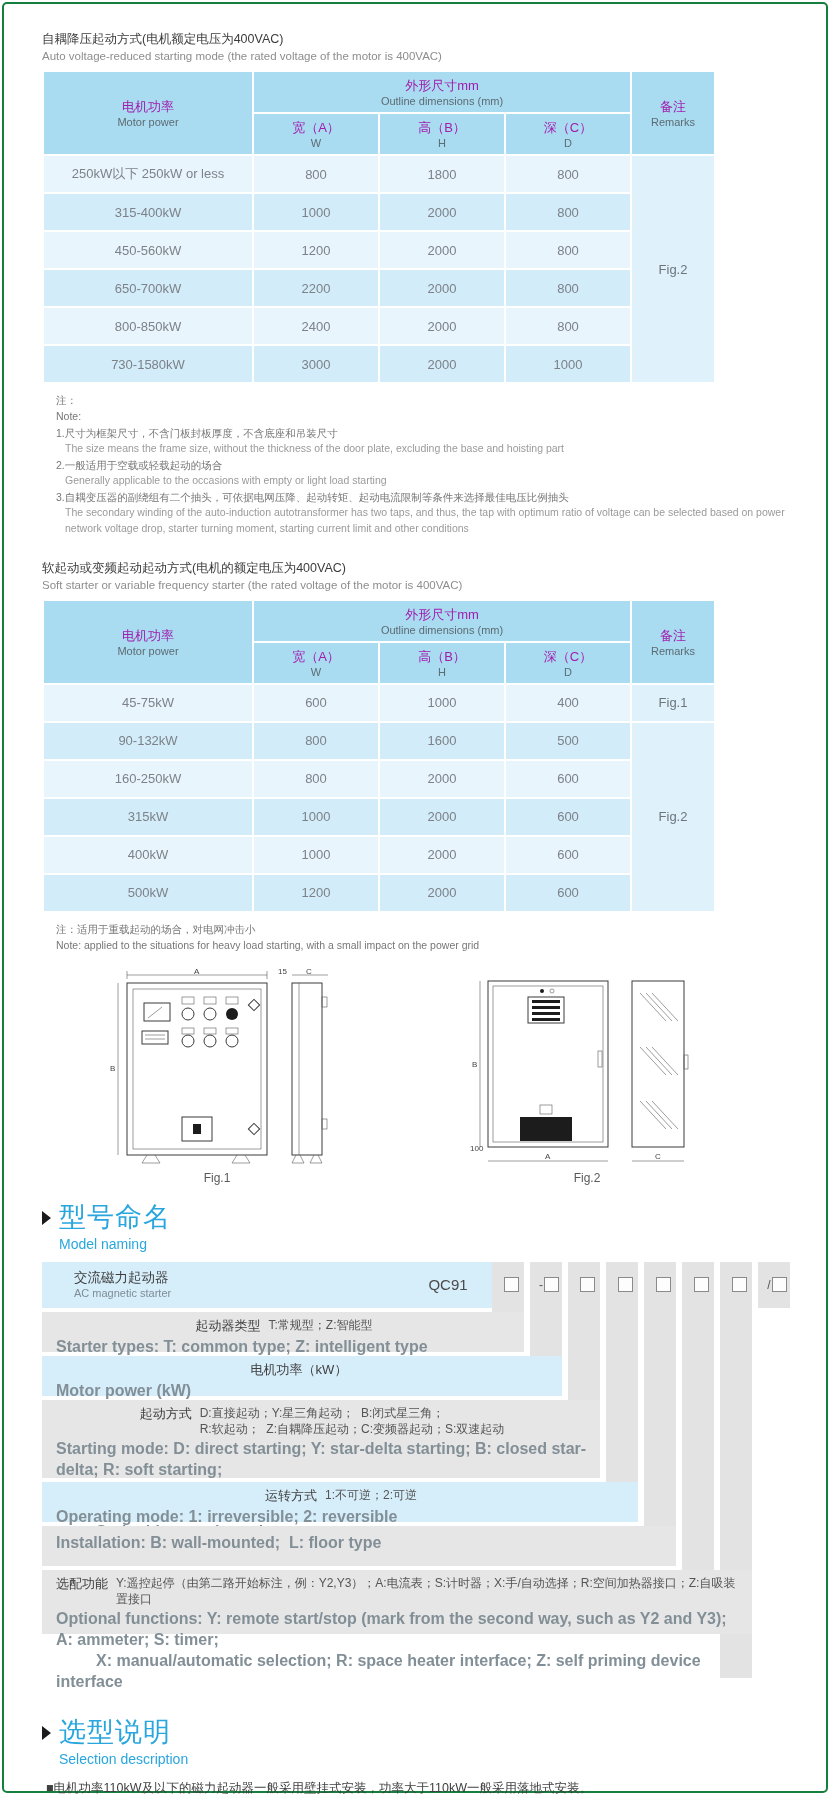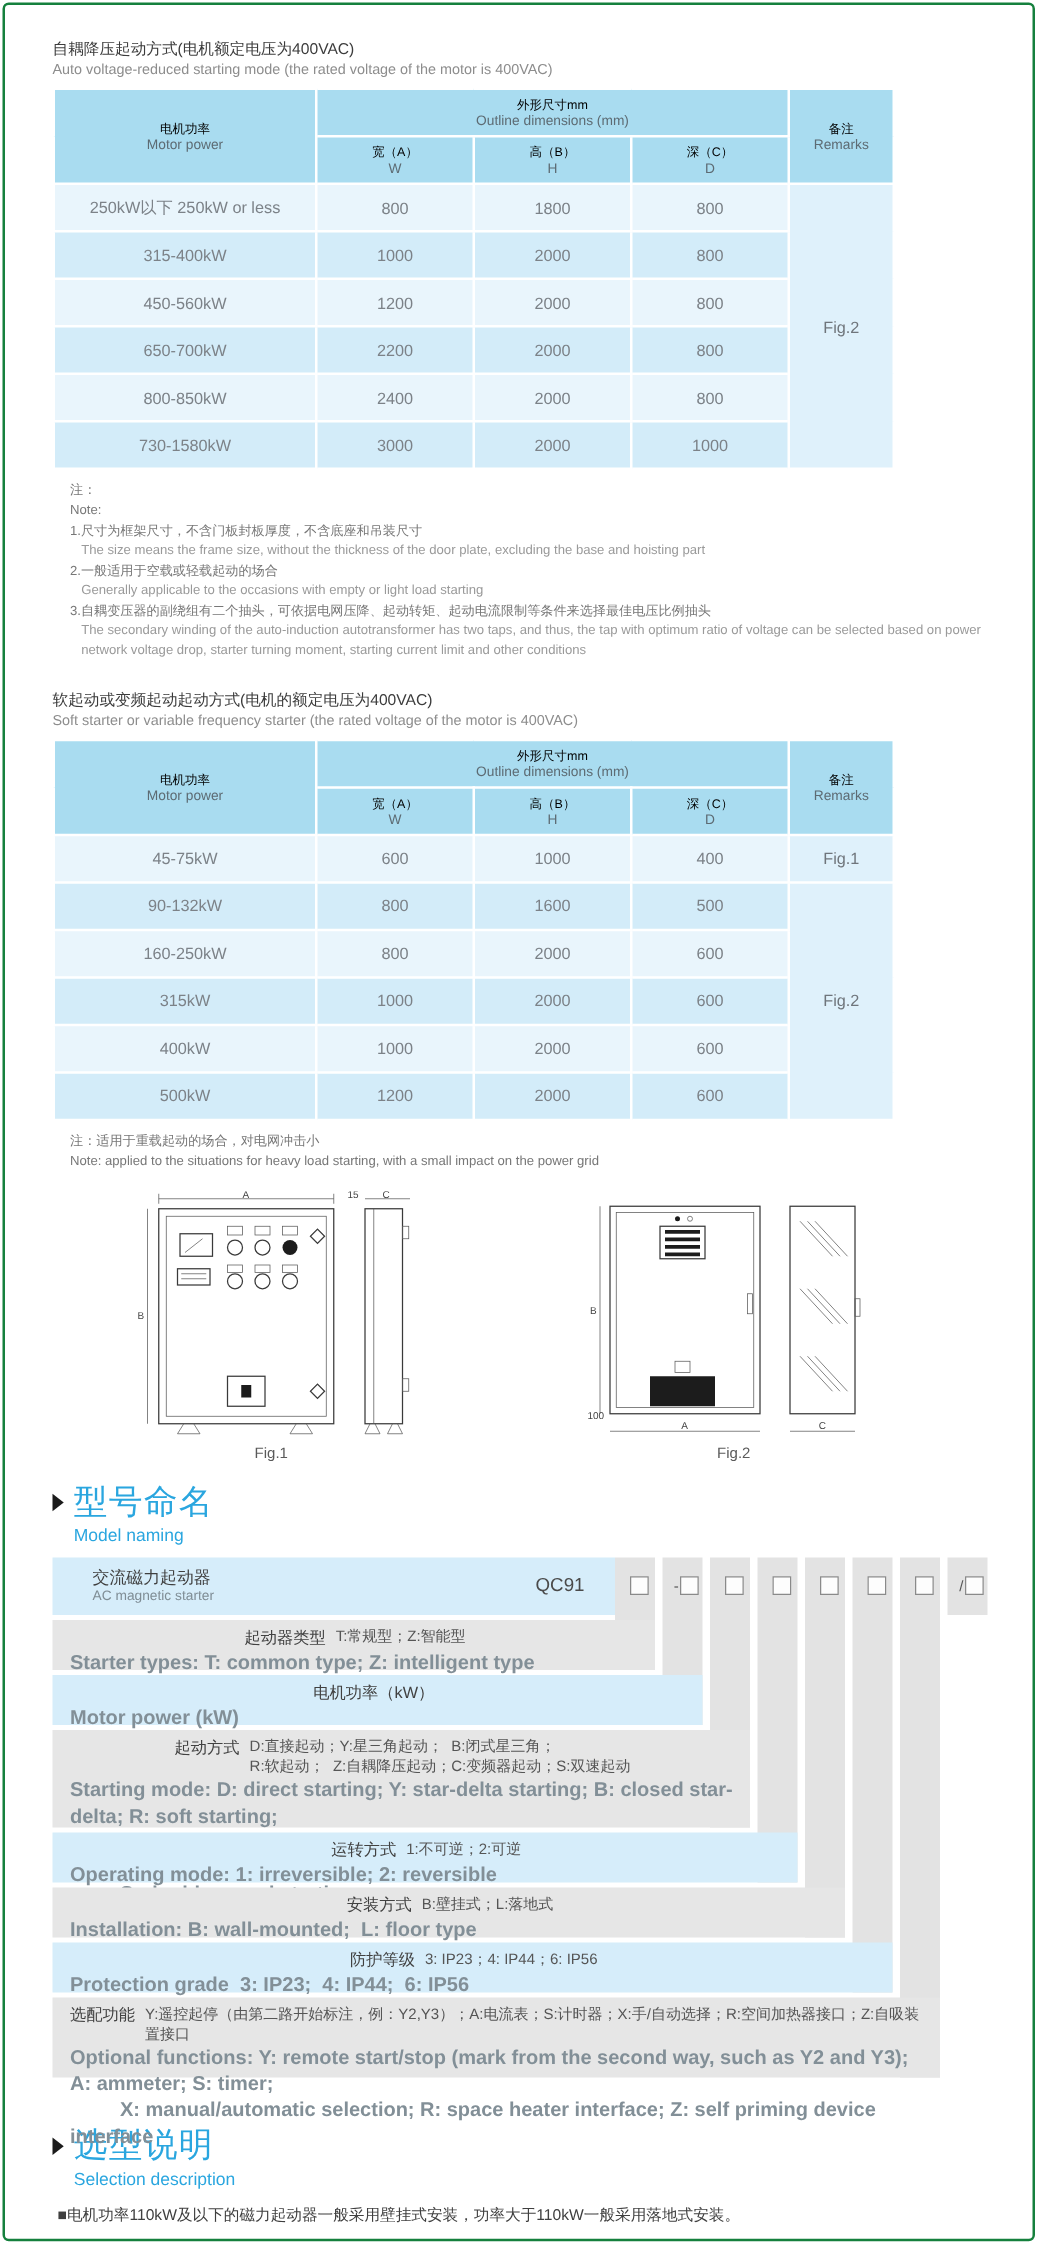--- a/index.html
+++ b/index.html
@@ -14,21 +14,21 @@
   .sec-head .zh { font-size:12.5px; color:#3c3c3c; line-height:1.45; }
   .sec-head .en { font-size:11.5px; color:#8d8d8d; line-height:1.4; }
 
   
   table.dims { border-collapse:collapse; width:672px; table-layout:fixed; }
   table.dims col.c0 { width:210px; }
   table.dims col.c1, table.dims col.c2, table.dims col.c3 { width:126px; }
   table.dims col.c4 { width:84px; }
   table.dims th, table.dims td { border:2px solid #fff; text-align:center; }
   table.dims th { background:#a9dcf0; color:#4e5c64; font-weight:normal; padding:5px 2px; }
-  table.dims th .zh { font-size:10px; color:#000000; }
+  table.dims th .zh { font-size:13px; color:#a21caf; }
   table.dims th .en { font-size:11px; color:#5d6b73; }
   table.dims td { font-size:13px; color:#7c8288; height:30px; padding:3px 2px; }
   table.dims tbody tr:nth-child(odd) td { background:#e9f5fc; }
   table.dims tbody tr:nth-child(even) td { background:#d3ecf9; }
   table.dims td.rem { background:#dff1fb !important; color:#6f757b; }
 
   
   .notes { margin:8px 0 0 14px; }
   .notes .n-zh { font-size:10.5px; color:#777; line-height:1.55; }
   .notes .n-en { font-size:10.5px; color:#9a9a9a; line-height:1.5; padding-left:9px; } .gap22 { height:22px; }
@@ -454,32 +454,21 @@
          S: double speed starting</div>
     </div>
     <div class="nrow blue r4">
       <div class="zh">
           <span class="lbl">运转方式</span>
           <span class="det">1:不可逆；2:可逆</span>
         </div>
       <div class="en">Operating mode: 1: irreversible; 2: reversible</div>
     </div>
     <div class="nrow gray r5">
-      <div class="zh">
-          <span class="lbl">安装方式</span>
-          <span class="det">B:壁挂式；L:落地式</span>
-        </div>
       <div class="en">Installation: B: wall-mounted;  L: floor type</div>
-    </div>
-    <div class="nrow blue r6">
-      <div class="zh">
-          <span class="lbl">防护等级</span>
-          <span class="det">3: IP23；4: IP44；6: IP56</span>
-        </div>
-      <div class="en">Protection grade  3: IP23;  4: IP44;  6: IP56</div>
     </div>
     <div class="nrow gray r7">
       <div class="zh">
           <span class="lbl">选配功能</span>
           <span class="det">Y:遥控起停（由第二路开始标注，例：Y2,Y3）；A:电流表；S:计时器；X:手/自动选择；R:空间加热器接口；Z:自吸装置接口</span>
         </div>
       <div class="en">Optional functions: Y: remote start/stop (mark from the second way, such as Y2 and Y3); A: ammeter; S: timer;
          X: manual/automatic selection; R: space heater interface; Z: self priming device interface</div>
     </div>
   </div>

